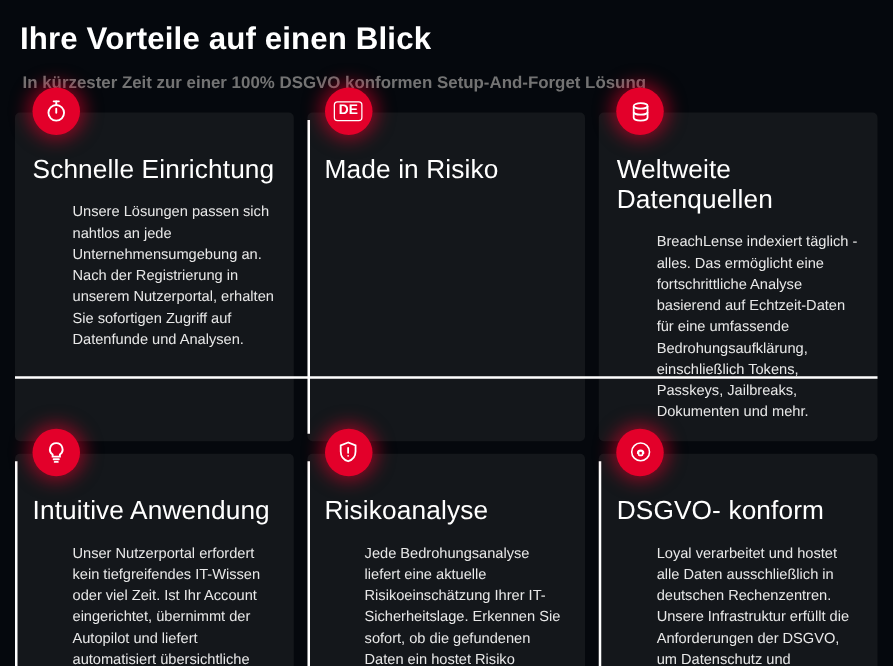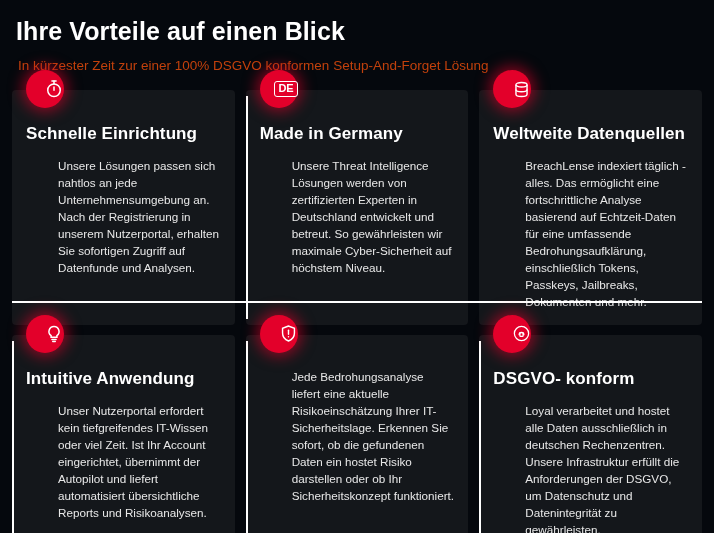--- a/index.html
+++ b/index.html
@@ -18,23 +18,23 @@
     padding: 0;
   }
   .headline {
     color: #ffffff;
     font-size: 25px;
     font-weight: bold;
     letter-spacing: 0.1px;
     padding: 17px 0 0 16px;
   }
   .subline {
-    color: #c2410c;
+    color: #737373;
     font-size: 13.5px;
-    font-weight: 400;
+    font-weight: 700;
     padding: 12px 0 0 18px;
   }
   .grid {
     position: relative;
     margin-top: 17px;
     padding: 0 12px;
     display: grid;
     grid-template-columns: 1fr 1fr 1fr;
     column-gap: 11px;
     row-gap: 10px;
@@ -59,42 +59,42 @@
     content: "";
     position: absolute;
     left: 0;
     top: 6px;
     bottom: 6px;
     width: 2px;
     background: #ffffff;
   }
   .card-title {
     color: #ffffff;
-    font-size: 17px;
-    font-weight: 700;
+    font-size: 21px;
+    font-weight: 400;
     margin-bottom: 14px;
     letter-spacing: 0.1px;
   }
   .card-body {
     color: #e8e8e8;
     font-size: 11.7px;
     line-height: 1.45;
     margin-left: 32px;
   }
   .badge {
     position: absolute;
     top: -20px;
     left: 14px;
     width: 38px;
     height: 38px;
     border-radius: 50%;
     background: #e3002a;
     display: flex;
     align-items: center;
-    justify-content: flex-end;
+    justify-content: center;
     box-shadow: 0 0 14px 4px rgba(227,0,42,0.55);
     z-index: 5;
   }
   .badge svg { display: block; }
   .badge .de-text {
     color: #ffffff;
     font-size: 11px;
     font-weight: bold;
     border: 1.6px solid #ffffff;
     border-radius: 3px;
@@ -124,22 +124,21 @@
         </svg>
       </div>
       <div class="card-title">Schnelle Einrichtung</div>
       <div class="card-body">Unsere Lösungen passen sich nahtlos an jede Unternehmensumgebung an. Nach der Registrierung in unserem Nutzerportal, erhalten Sie sofortigen Zugriff auf Datenfunde und Analysen.</div>
     </div>
 
     <div class="card with-left-rule">
       <div class="badge">
         <span class="de-text">DE</span>
       </div>
-      <div class="card-title">Made in Germany</div>
-      <div class="card-body">Unsere Threat Intelligence Lösungen werden von zertifizierten Experten in Deutschland entwickelt und betreut. So gewährleisten wir maximale Cyber-Sicherheit auf höchstem Niveau.</div>
+      <div class="card-title">Made in Risiko</div>
     </div>
 
     <div class="card row2">
       <div class="badge">
         <svg width="19" height="19" viewBox="0 0 24 24" fill="none" stroke="#ffffff" stroke-width="1.8">
           <ellipse cx="12" cy="6" rx="7" ry="2.8"></ellipse>
           <path d="M5 6v12c0 1.5 3.1 2.8 7 2.8s7-1.3 7-2.8V6"></path>
           <path d="M5 12c0 1.5 3.1 2.8 7 2.8s7-1.3 7-2.8"></path>
         </svg>
       </div>
@@ -160,20 +159,21 @@
     </div>
 
     <div class="card row2 with-left-rule">
       <div class="badge">
         <svg width="19" height="19" viewBox="0 0 24 24" fill="none" stroke="#ffffff" stroke-width="1.8" stroke-linecap="round">
           <path d="M12 2.5 4.5 5.5v6c0 5 3.2 8.5 7.5 10 4.3-1.5 7.5-5 7.5-10v-6L12 2.5z"></path>
           <line x1="12" y1="8" x2="12" y2="13"></line>
           <circle cx="12" cy="16" r="0.9" fill="#ffffff" stroke="none"></circle>
         </svg>
       </div>
+      <div class="card-title">Risikoanalyse</div>
       <div class="card-body">Jede Bedrohungsanalyse liefert eine aktuelle Risikoeinschätzung Ihrer IT-Sicherheitslage. Erkennen Sie sofort, ob die gefundenen Daten ein hostet Risiko darstellen oder ob Ihr Sicherheitskonzept funktioniert.</div>
     </div>
 
     <div class="card row2 with-left-rule">
       <div class="badge">
         <svg width="19" height="19" viewBox="0 0 24 24" fill="none" stroke="#ffffff" stroke-width="1.6" stroke-linecap="round">
           <circle cx="12" cy="12" r="9"></circle>
           <path d="M9 13.5a3 3 0 0 1 6 0"></path>
           <rect x="10" y="11" width="4" height="4.5" rx="0.8"></rect>
         </svg>

